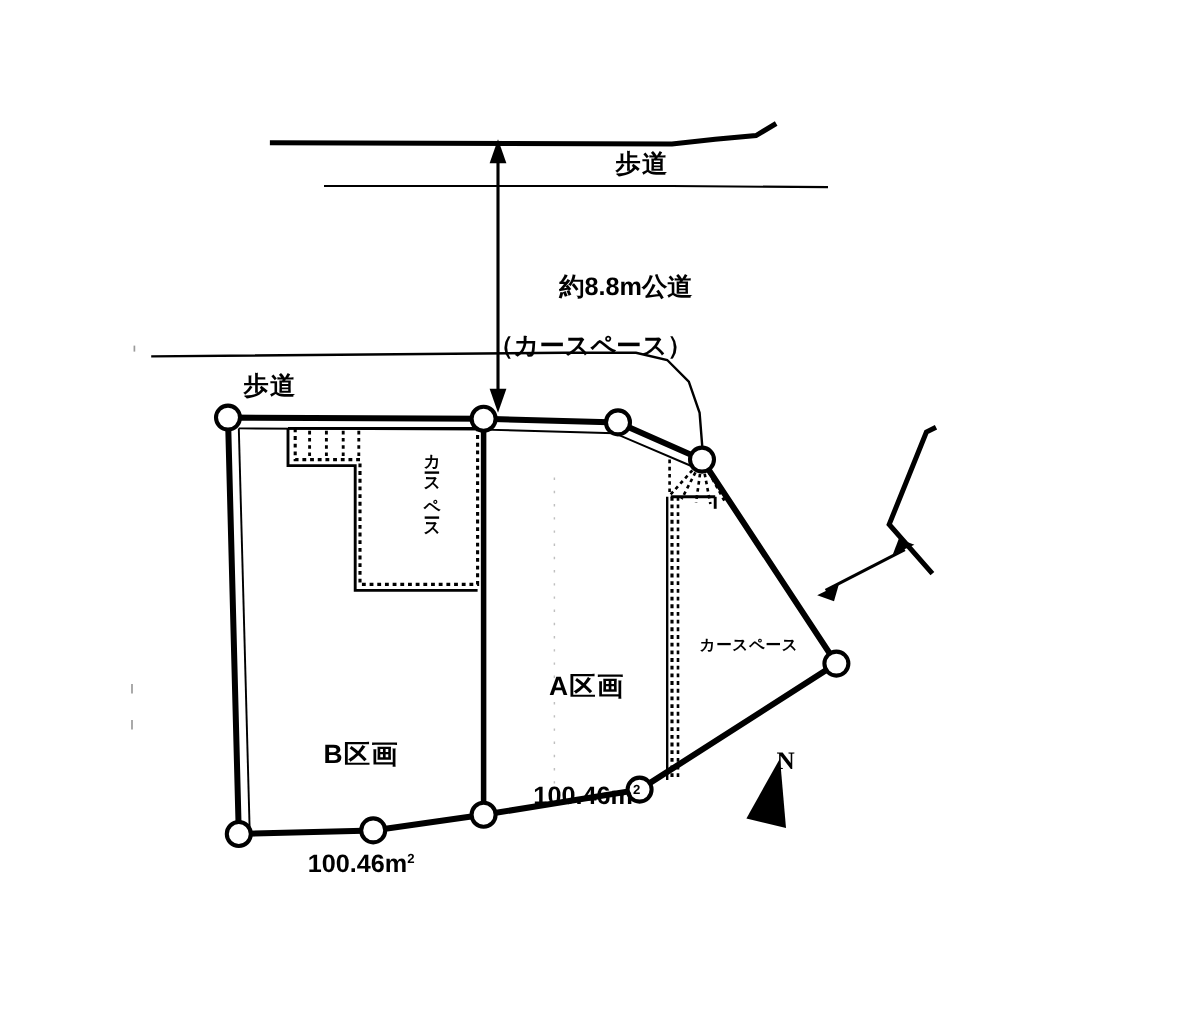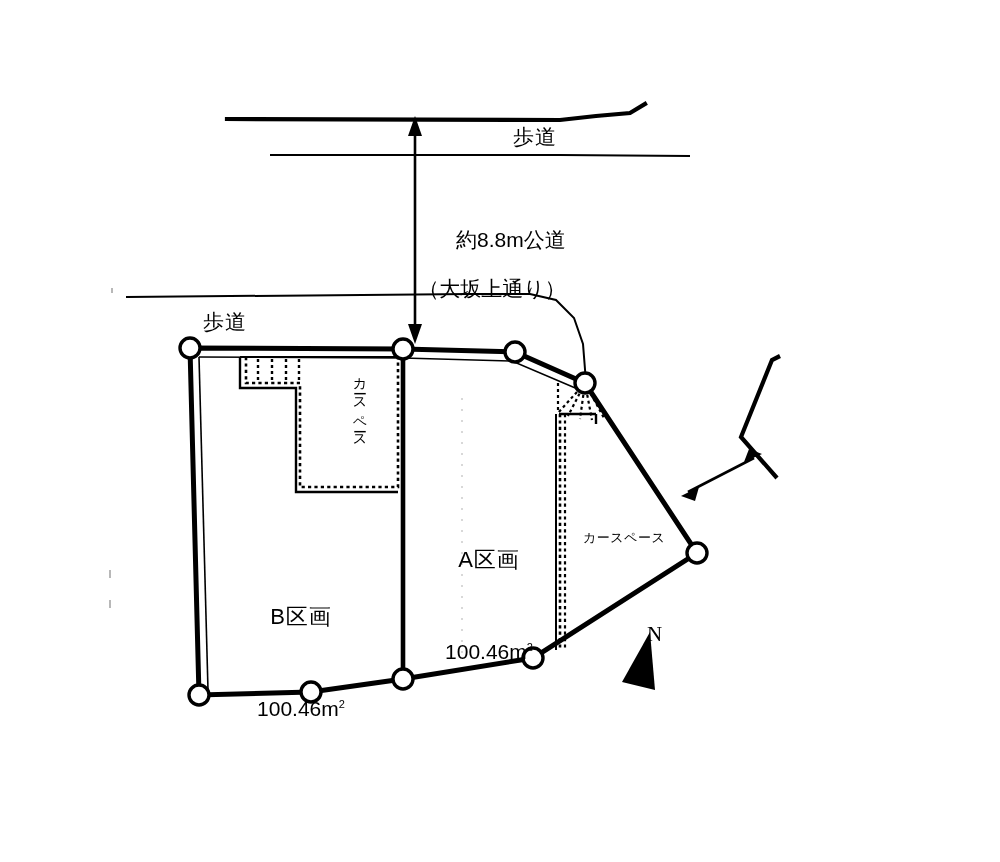--- a/index.html
+++ b/index.html
@@ -11,20 +11,21 @@
   body {
     font-family: "Liberation Sans", "DejaVu Sans", sans-serif;
     color: #000000;
   }
   #plan-root {
     position: relative;
     width: 1000px;
     height: 862px;
     background: #ffffff;
     overflow: hidden;
+    font-weight: bold;
   }
   #plan-svg {
     position: absolute;
     left: 0;
     top: 0;
     width: 1000px;
     height: 862px;
     display: block;
   }
   .lbl {
@@ -76,20 +77,21 @@
   }
   .l-plot-a {
     left: 489px;
     top: 495px;
     font-size: 22px;
     text-align: center;
   }
   .plot-name {
     display: block;
     letter-spacing: 1px;
+    margin-top: 12px;
   }
   .plot-area {
     display: block;
     margin-top: 15px;
     font-size: 21px;
   }
   .plot-area .sup {
     font-size: 11px;
     vertical-align: super;
   }
@@ -216,21 +218,21 @@
     </g>
 
   </svg>
 
   <div class="lbl l-sidewalk-top">歩道</div>
 
   <div class="lbl l-sidewalk-lower">歩道</div>
 
   <div class="lbl lbl-center l-road-main">
     <span>約8.8m公道</span>
-    <span class="line2">（大坂上通り）</span>
+    <span class="line2">（カースペース）</span>
   </div>
 
 
   <div class="lbl lbl-center l-plot-b">
     <span class="plot-name">B区画</span>
     <span class="plot-area"><span>100.46</span><span>m</span><span class="sup">2</span></span>
   </div>
 
   <div class="lbl lbl-center l-plot-a">
     <span class="plot-name">A区画</span>

